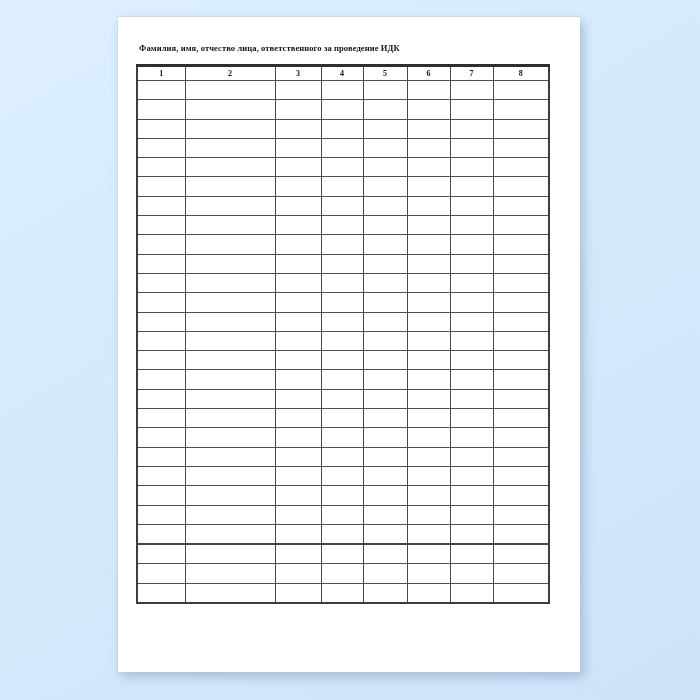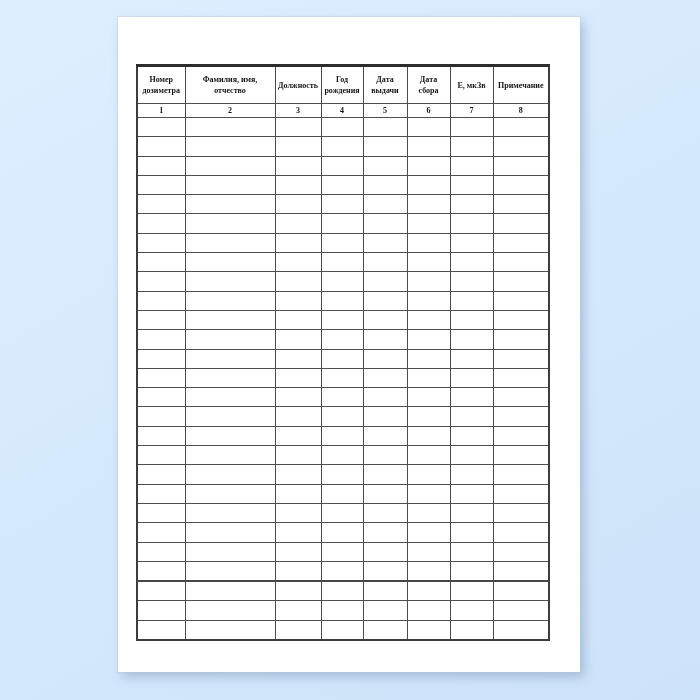--- a/index.html
+++ b/index.html
@@ -63,43 +63,34 @@
     vertical-align: middle;
     color: #141414;
   }
   tbody.grid-body td { height: 18.3px; }
   tbody.grid-body tr.thick-top td { border-top-width: 2.6px; border-top-color: #474747; }
 </style>
 </head>
 <body>
 
 <div class="page">
+  <div class="doc-title">Фамилия, имя, отчество лица, ответственного за проведение ИДК</div>
 
   <table class="doc-table">
     <colgroup>
       <col style="width:48px">
       <col style="width:90px">
       <col style="width:46px">
       <col style="width:42px">
       <col style="width:44px">
       <col style="width:43px">
       <col style="width:43px">
       <col style="width:56px">
     </colgroup>
     <thead>
-      <tr class="header-row">
-        <th>Номер дозиметра</th>
-        <th>Фамилия, имя, отчество</th>
-        <th>Должность</th>
-        <th>Год рождения</th>
-        <th>Дата выдачи</th>
-        <th>Дата сбора</th>
-        <th>Е, мкЗв</th>
-        <th>Примечание</th>
-      </tr>
       <tr class="numbers-row">
         <td>1</td>
         <td>2</td>
         <td>3</td>
         <td>4</td>
         <td>5</td>
         <td>6</td>
         <td>7</td>
         <td>8</td>
       </tr>

